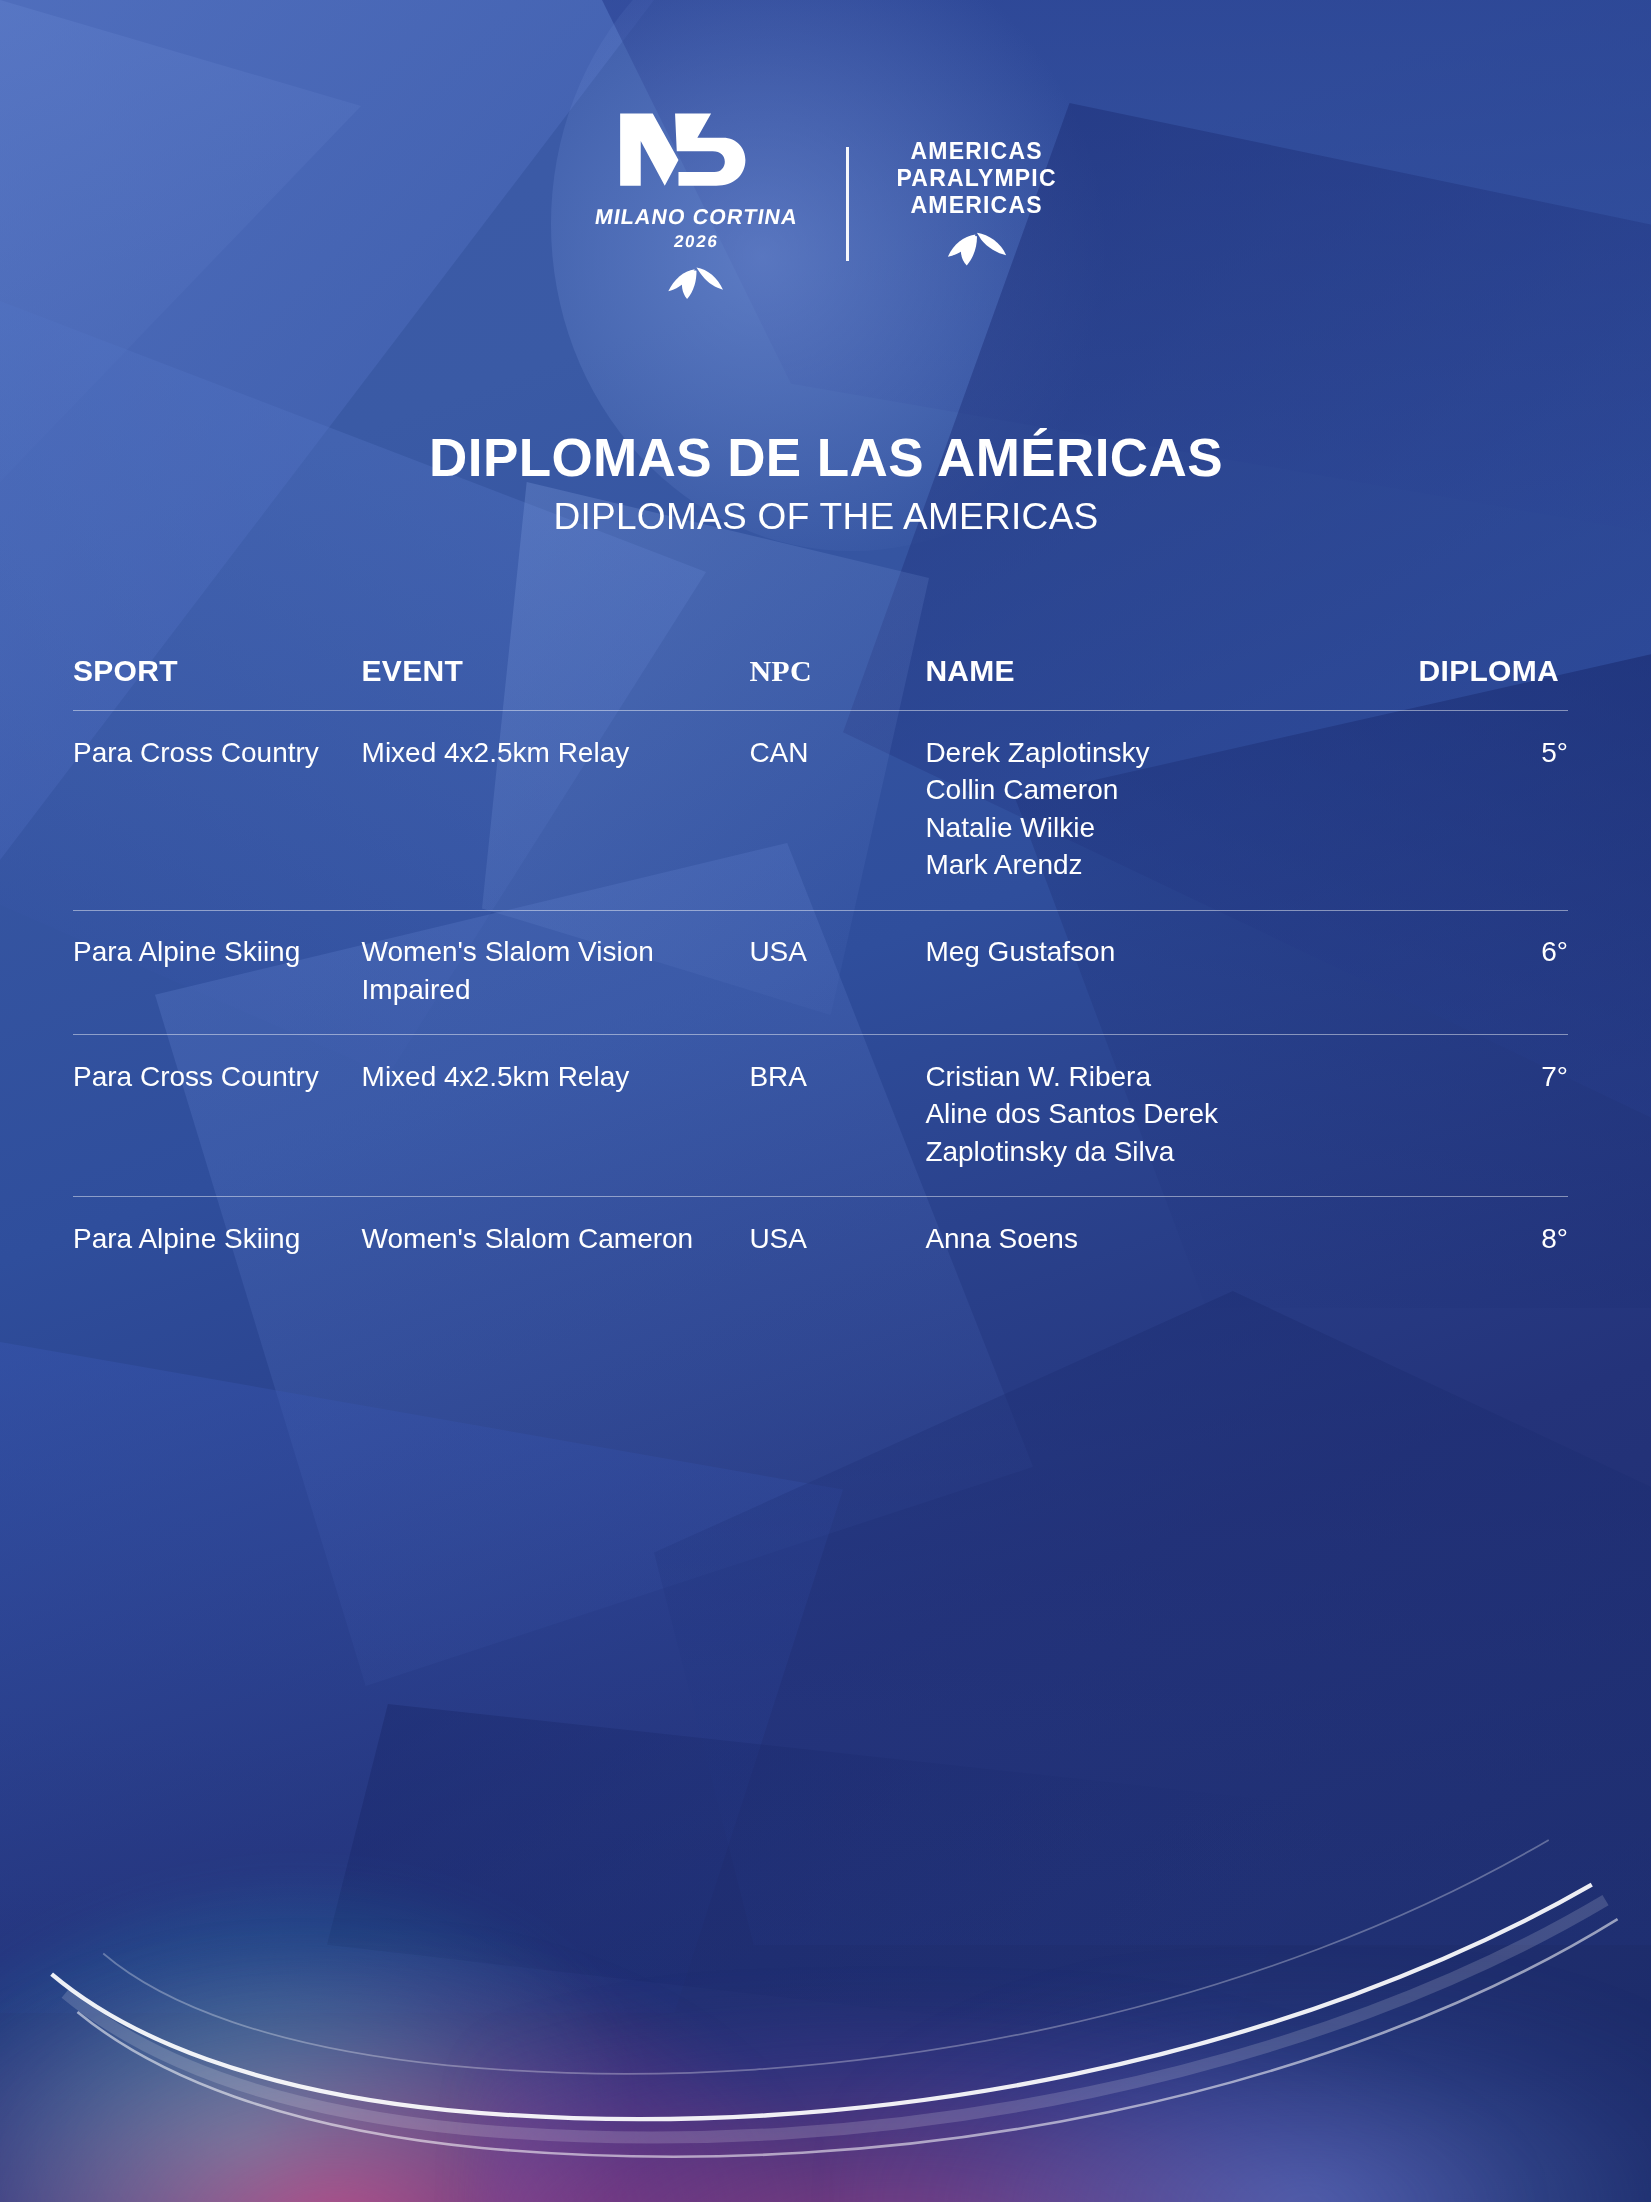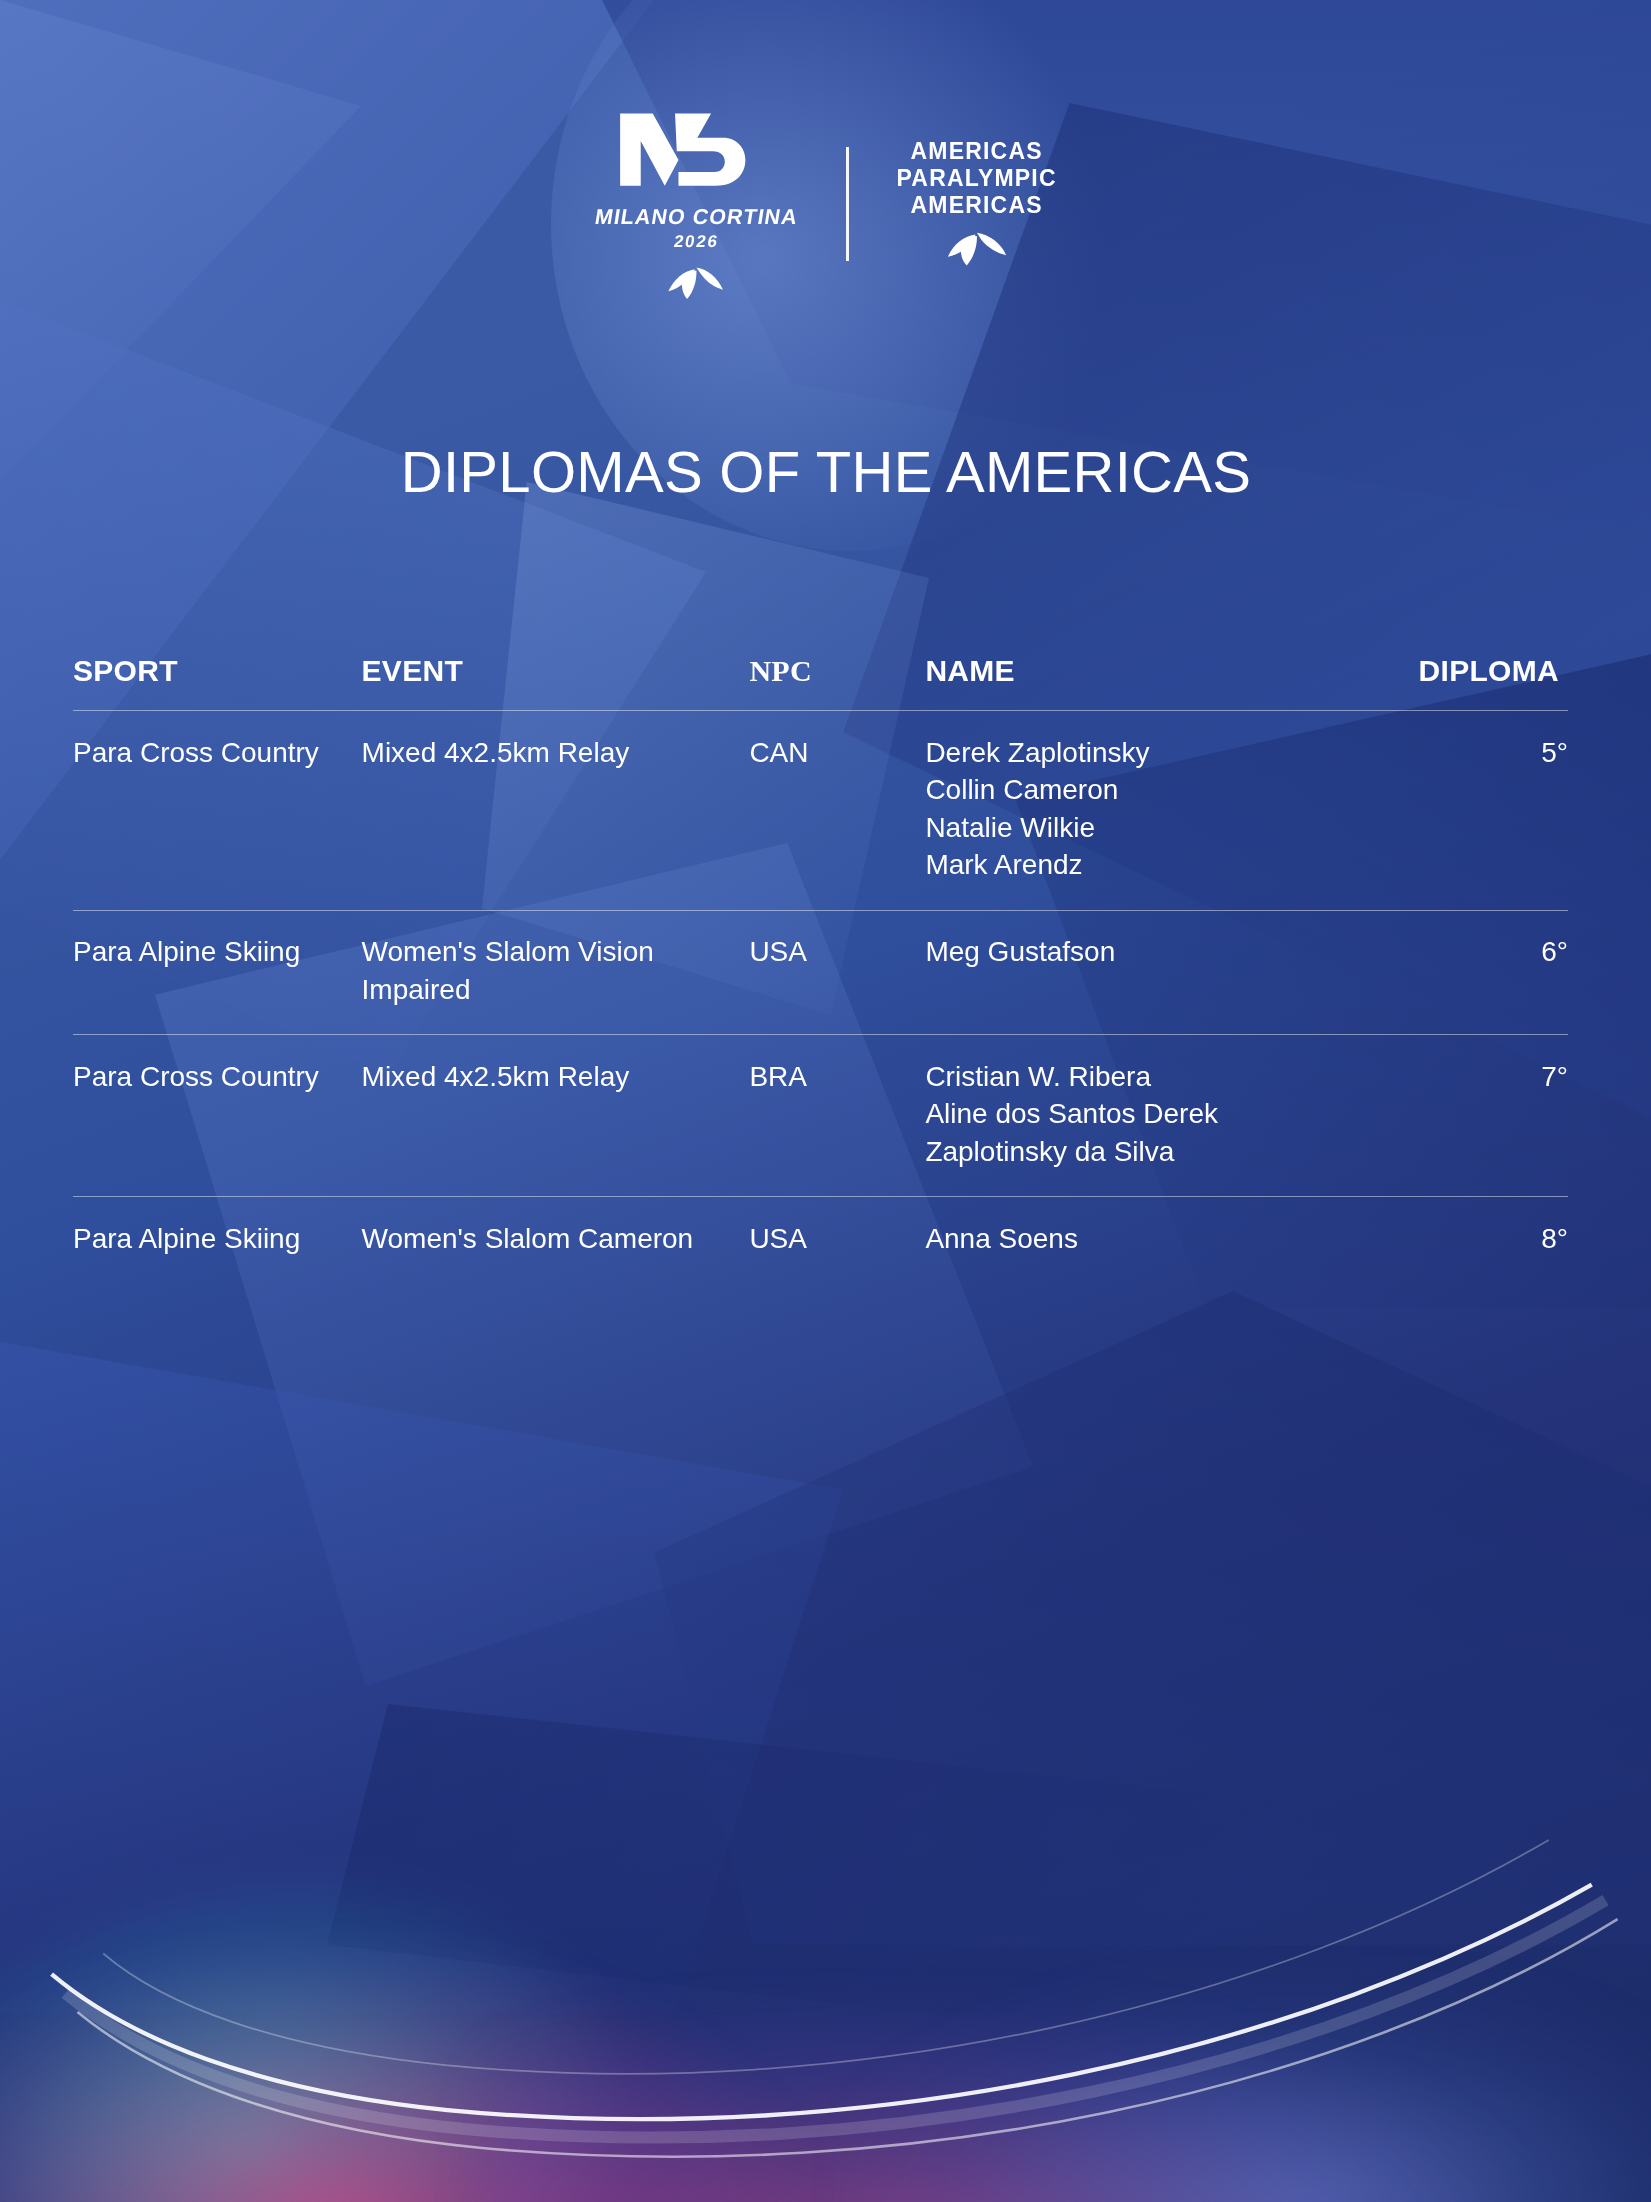--- a/index.html
+++ b/index.html
@@ -205,21 +205,21 @@
     text-align: center;
     color: #ffffff;
   }
   .title-es {
     font-size: 53px;
     font-weight: bold;
     letter-spacing: 0.4px;
     line-height: 1.05;
   }
   .title-en {
-    font-size: 58px;
+    font-size: 37px;
     font-weight: normal;
     letter-spacing: 0.3px;
     margin-top: 12px;
     line-height: 1.05;
   }
 
   
   .table-wrap {
     position: absolute;
     top: 654px;
@@ -320,20 +320,21 @@
           <path d="M56 2 C70 4 84 14 90 28 C80 26 68 19 61 10 C59 7 57 4 56 2 Z"></path>
           <path d="M56 6 C56 19 52 31 44 40 C37 33 35 21 40 12 C44 6 50 4 56 6 Z"></path>
           <path d="M54 4 C40 6 28 16 22 30 C32 28 44 21 51 12 C53 9 54 6 54 4 Z"></path>
         </g>
       </svg>
     </div>
 
   </div>
 
   <div class="titles">
+    <div class="title-es">DIPLOMAS DE LAS AMÉRICAS</div>
     <div class="title-en">DIPLOMAS OF THE AMERICAS</div>
   </div>
 
   <div class="table-wrap">
     <table class="diplomas">
       <thead>
         <tr>
           <th class="col-sport">SPORT</th>
           <th class="col-event">EVENT</th>
           <th class="col-npc">NPC</th>

